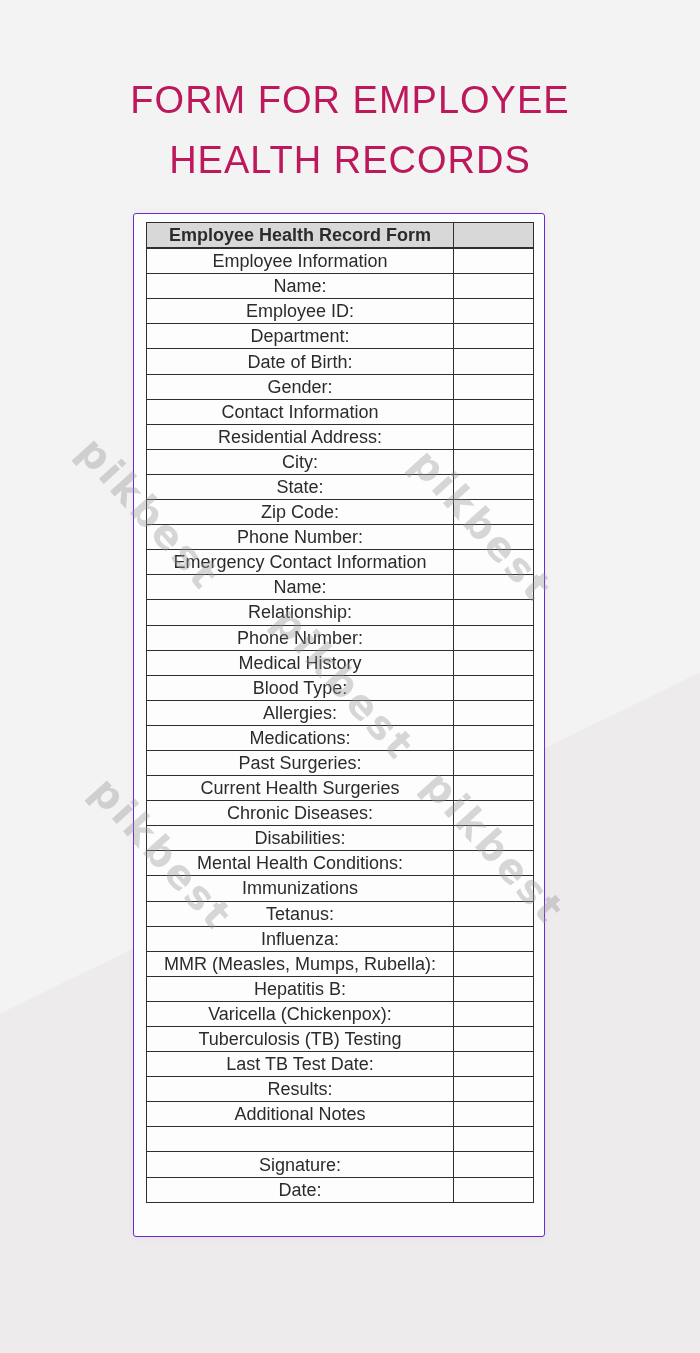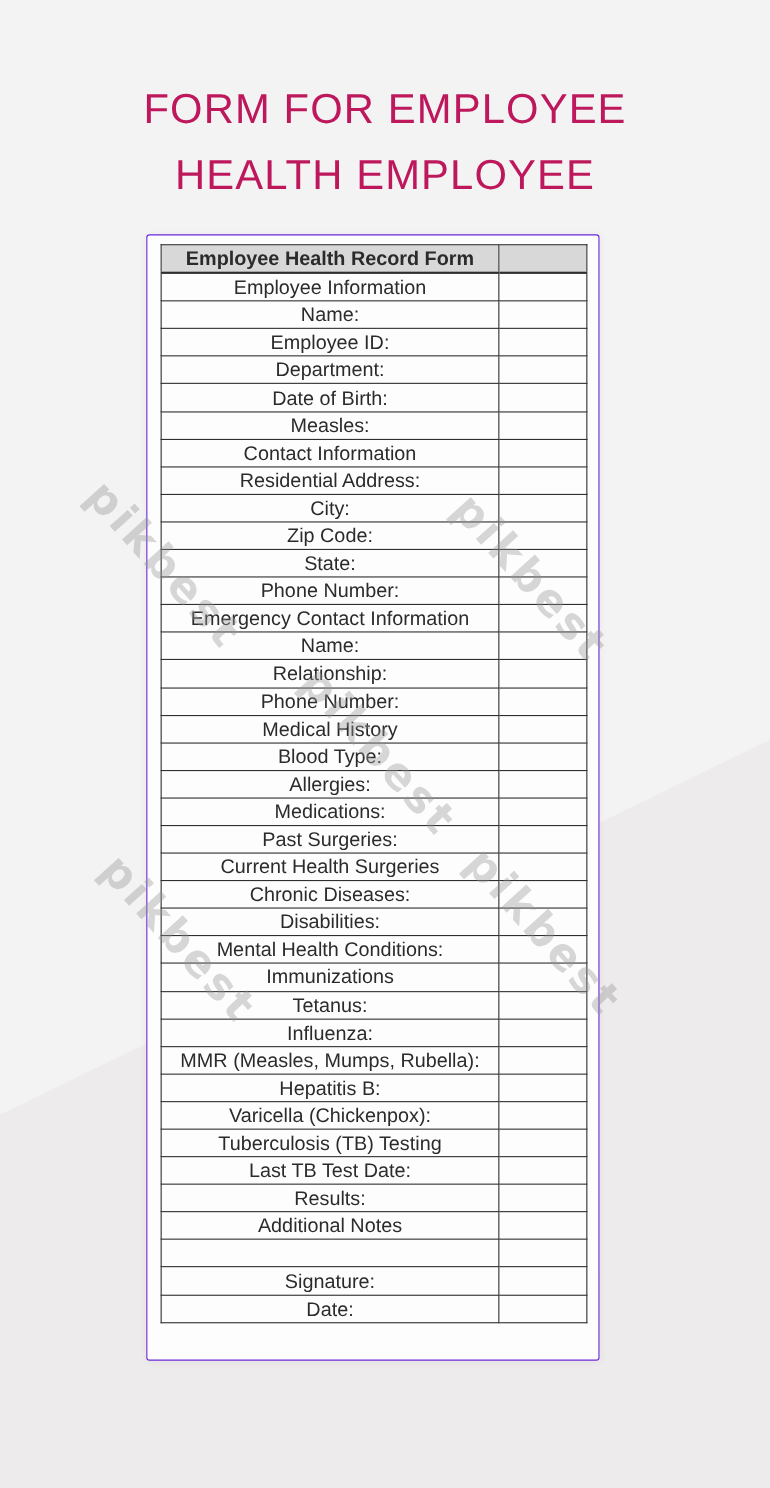--- a/index.html
+++ b/index.html
@@ -99,21 +99,21 @@
     white-space: nowrap;
   }
 </style>
 </head>
 <body style="background: rgb(244, 243, 243);">
 
 <div class="bg-lower" style="background: rgb(237, 235, 235);"></div>
 
 <div class="page-title" style="color: #be185d;">
   <span>FORM FOR EMPLOYEE</span>
-  <span>HEALTH EMPLOYEE</span>
+  <span>HEALTH RECORDS</span>
 </div>
 
 <div class="form-card">
   <table class="health-table">
     <colgroup>
       <col class="c-label">
       <col class="c-value">
     </colgroup>
     <tbody>
         <tr class="header-row">
@@ -134,41 +134,41 @@
         </tr>
         <tr>
           <td>Department:</td>
           <td></td>
         </tr>
         <tr>
           <td>Date of Birth:</td>
           <td></td>
         </tr>
         <tr>
-          <td>Measles:</td>
+          <td>Gender:</td>
           <td></td>
         </tr>
         <tr>
           <td>Contact Information</td>
           <td></td>
         </tr>
         <tr>
           <td>Residential Address:</td>
           <td></td>
         </tr>
         <tr>
           <td>City:</td>
           <td></td>
         </tr>
         <tr>
+          <td>State:</td>
+          <td></td>
+        </tr>
+        <tr>
           <td>Zip Code:</td>
-          <td></td>
-        </tr>
-        <tr>
-          <td>State:</td>
           <td></td>
         </tr>
         <tr>
           <td>Phone Number:</td>
           <td></td>
         </tr>
         <tr>
           <td>Emergency Contact Information</td>
           <td></td>
         </tr>

